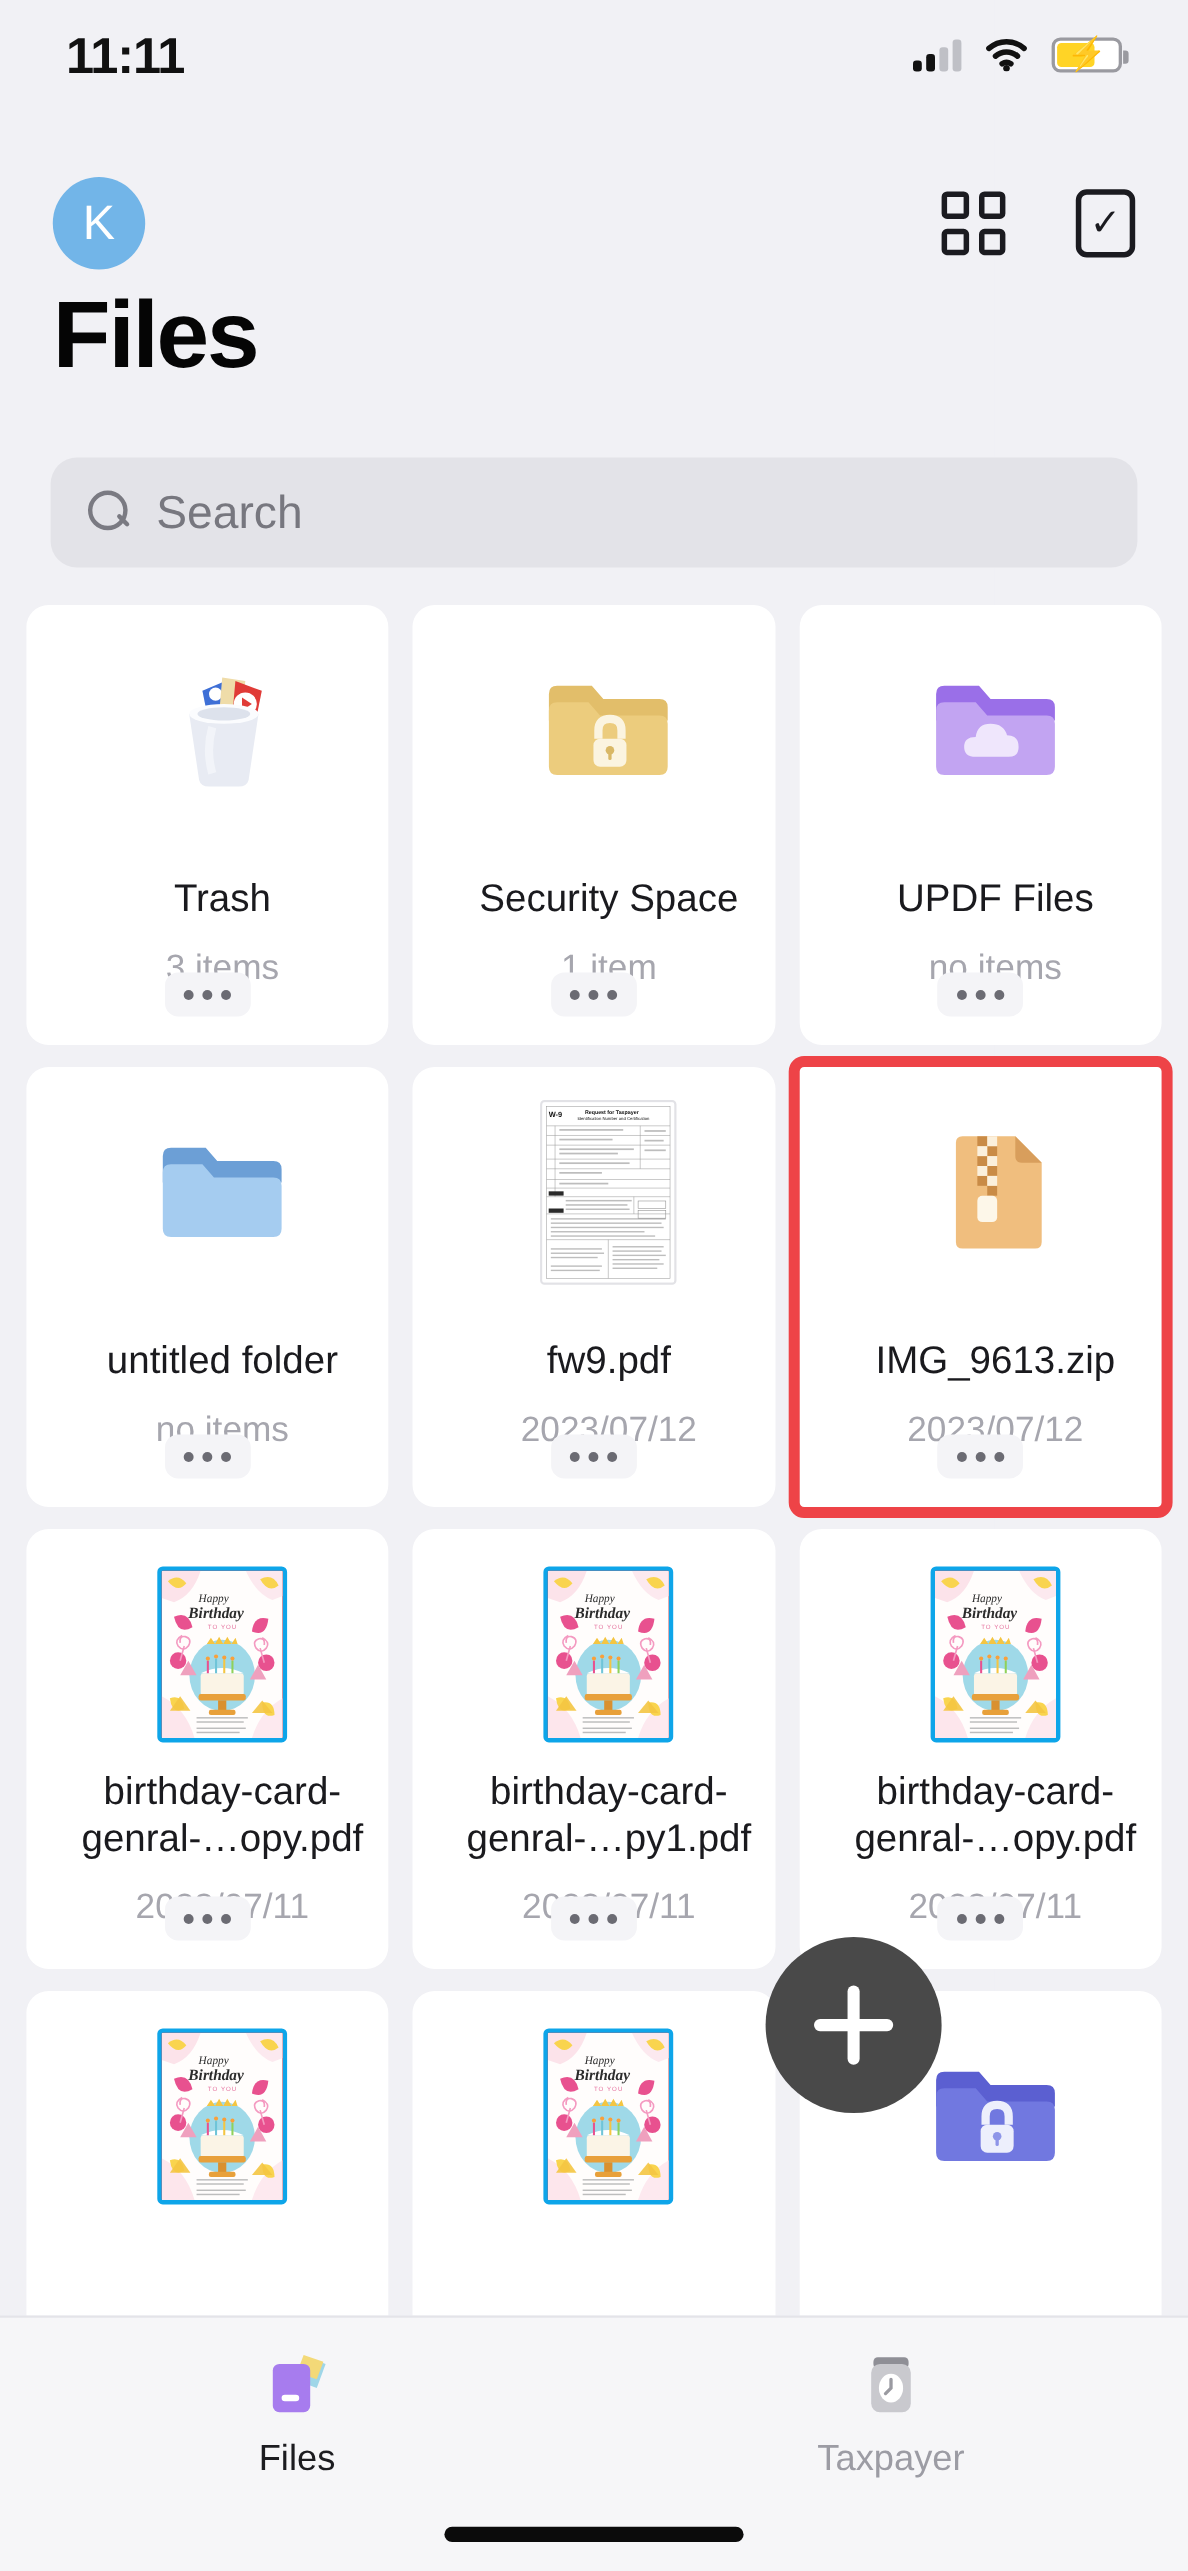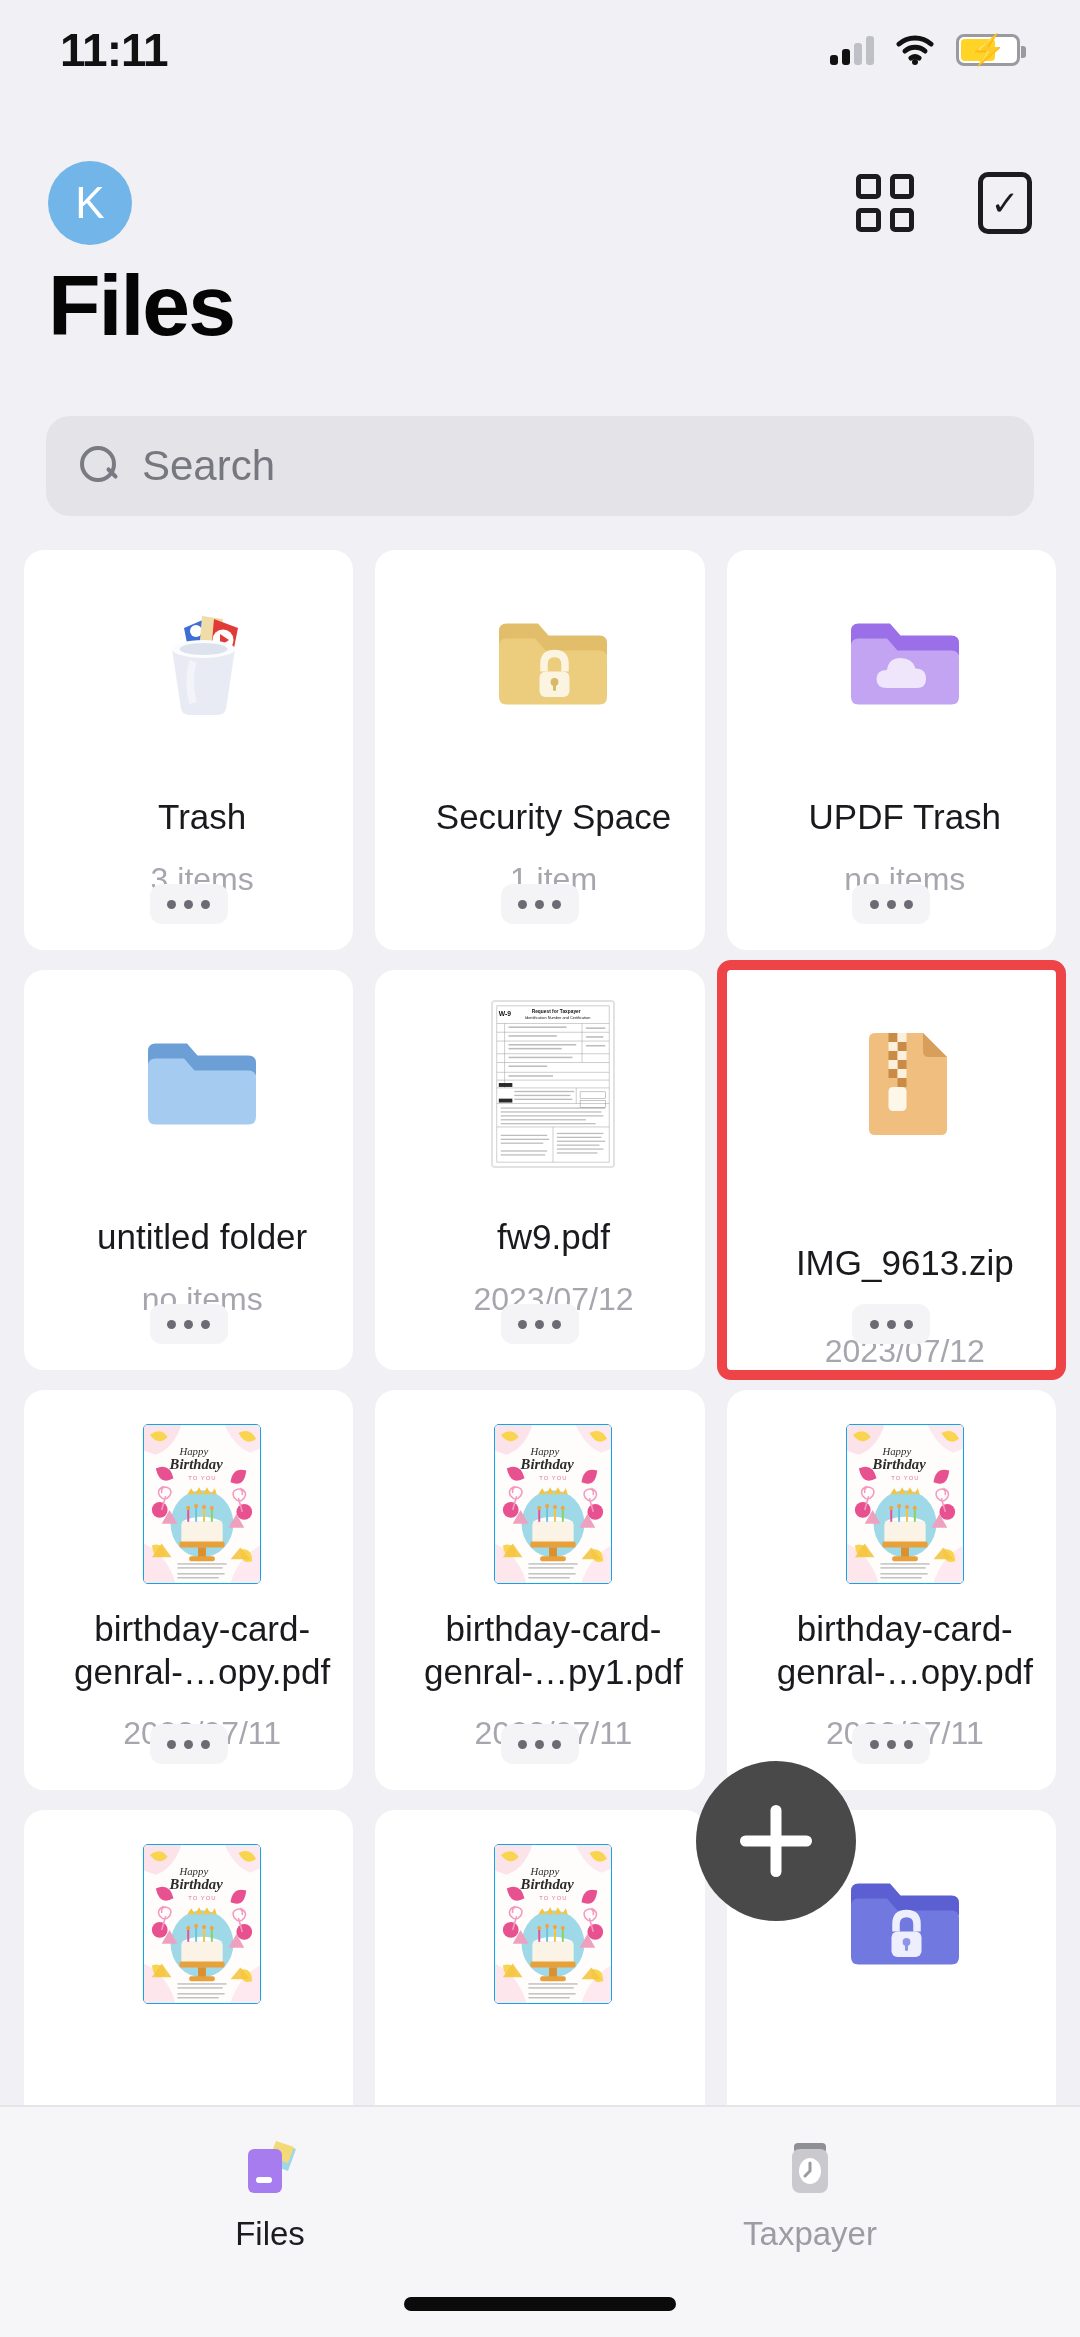--- a/index.html
+++ b/index.html
@@ -99,21 +99,20 @@
   }
   .grid { grid-template-columns: repeat(3, 1fr); }
   .card {
     background: #fff; border-radius: 20px; height: 400px;
     display: flex; flex-direction: column; align-items: center;
     position: relative; overflow: hidden; padding-left: 27px;
   }
   .card.highlight {
     outline: 10px solid #EE4347; outline-offset: 0px; border-radius: 4px;
     background:#fff;
-    justify-content:space-between;
   }
   .thumb-wrap {
     height: 200px; width: 100%;
     display:flex; align-items:center; justify-content:center;
     margin-top: 14px;
   }
   .card-name {
     font-size: 35px; color: #1A1A1E; text-align: center; line-height: 1.22;
     padding: 0 10px; width: 100%;
   }
@@ -128,21 +127,21 @@
   .dots i { width: 9px; height: 9px; border-radius: 50%; background: #6B6B73; display:block; }
 
   
   .ico { width: 150px; height: 150px; }
   .pdf-thumb {
     width: 124px; height: 168px; border: 2px solid #E2E2E6; border-radius: 4px;
     background: #fff; overflow: hidden; position: relative;
   }
   .bday-thumb {
     width: 118px; height: 160px; border-radius: 5px; overflow: hidden;
-    background: #ef4444; border: 1px solid #0ea5e9;
+    background: #ef4444; border: 4px solid #0ea5e9;
   }
 
   
   .fab {
     position: absolute; right: 48px; bottom: 416px;
     width: 160px; height: 160px; border-radius: 50%;
     background: #494949;
     display: flex; align-items: center; justify-content: center;
   }
   .fab .plus { position: relative; width: 72px; height: 72px; }
@@ -261,21 +260,21 @@
         </div>
       </div>
       <div class="card">
     <div class="thumb-wrap">
           <svg class="ico" viewBox="0 0 100 100">
         <path d="M14 28 Q14 23 19 23 L40 23 L47 31 L81 31 Q86 31 86 36 L86 44 L14 44 Z" fill="#9A6FE8"></path>
         <path d="M14 38 Q14 33 19 33 L38 33 L45 41 L81 41 Q86 41 86 46 L86 72 Q86 77 81 77 L19 77 Q14 77 14 72 Z" fill="#C2A4F2"></path>
         <path d="M38 66 Q31 66 31 60 Q31 54 38 54 Q39 46 47 46 Q55 46 57 53 Q64 53 64 60 Q64 66 58 66 Z" fill="#EFE6FC"></path>
       </svg>
         </div>
-    <div class="card-name short">UPDF Trash</div>
+    <div class="card-name short">UPDF Files</div>
     <div class="card-meta">no items</div>
     <div class="dots">
           <i></i>
           <i></i>
           <i></i>
         </div>
       </div>
       <div class="card">
     <div class="thumb-wrap">
           <svg class="ico" viewBox="0 0 100 100">

